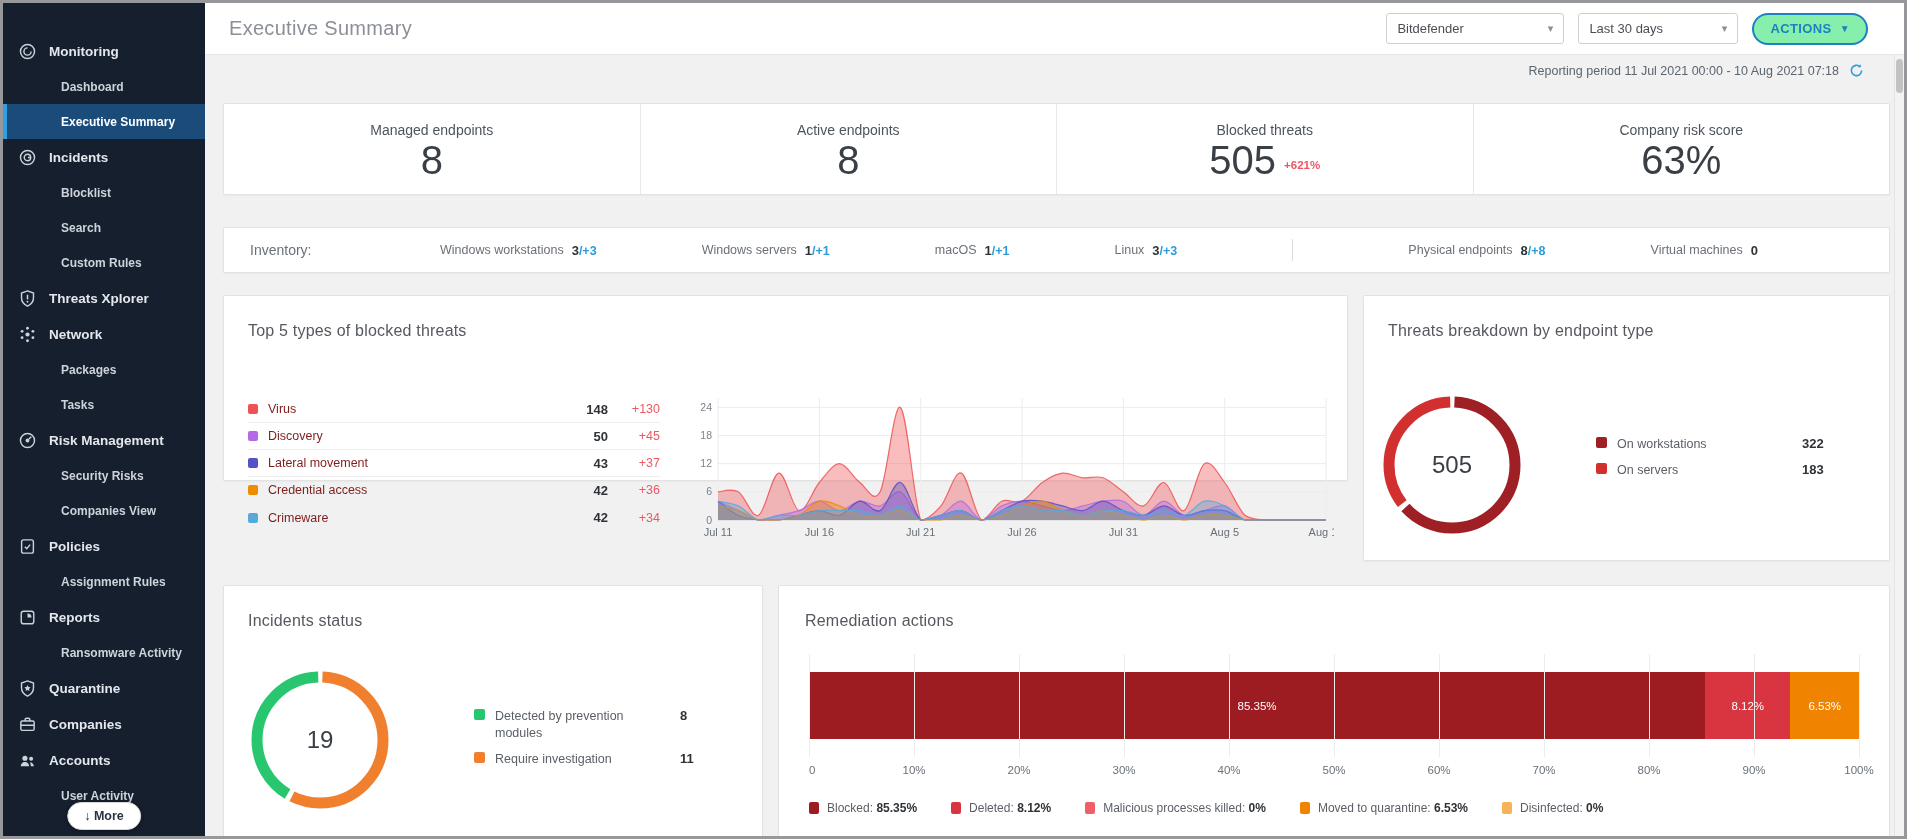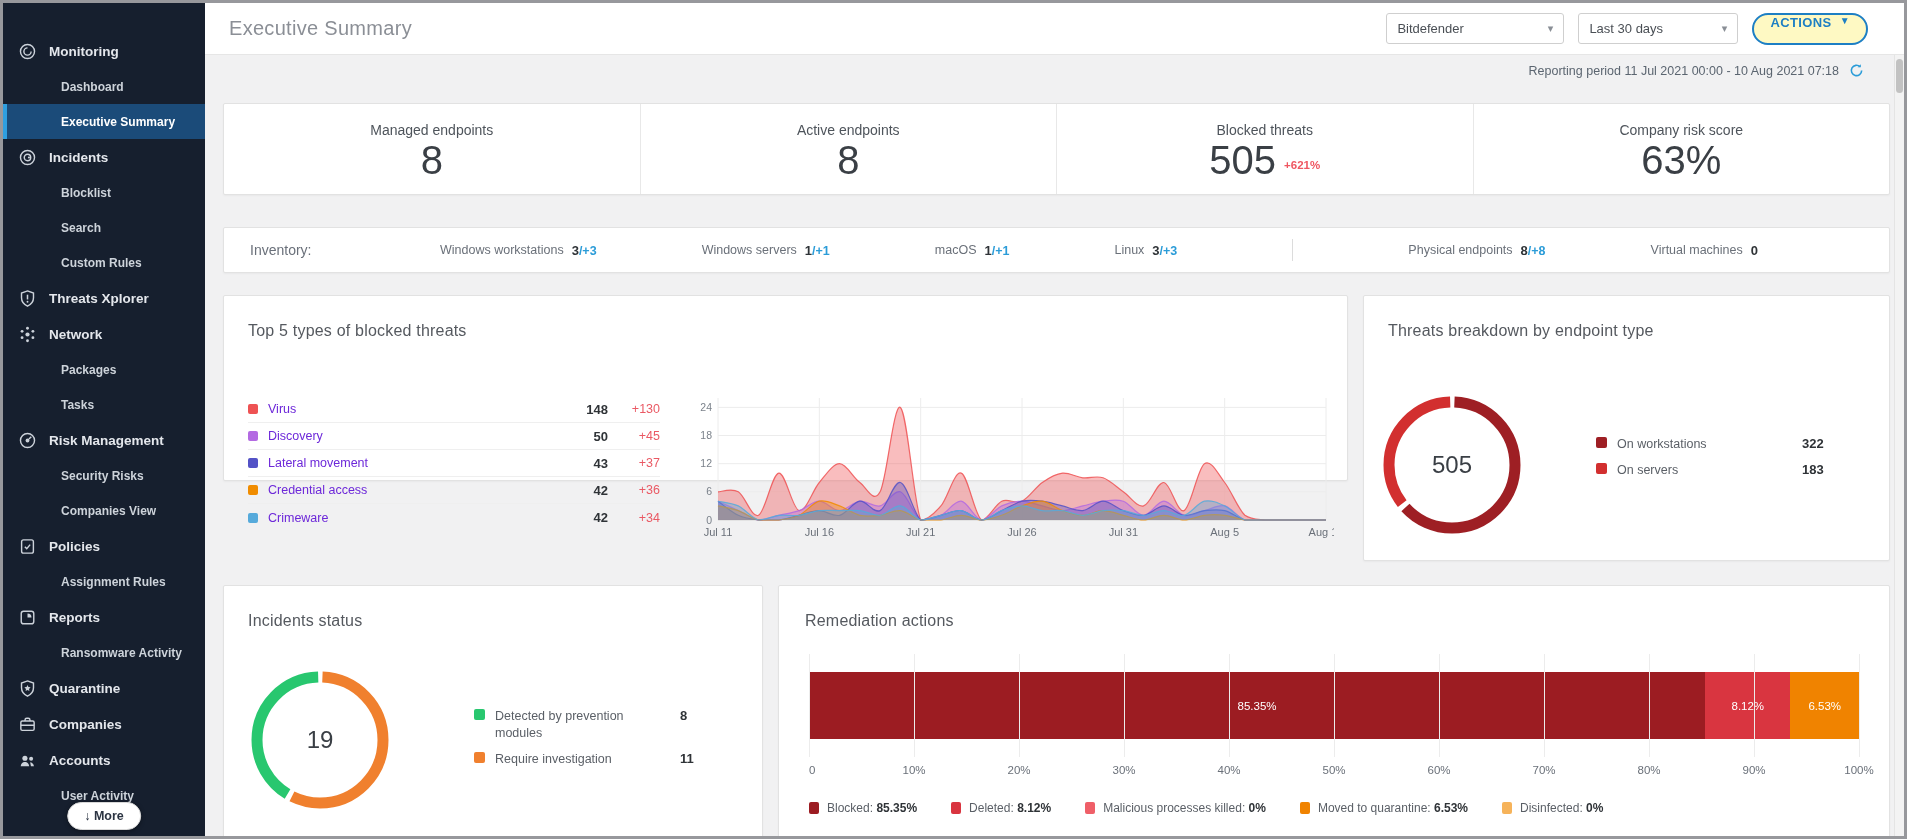--- a/index.html
+++ b/index.html
@@ -17,21 +17,21 @@
   .more-pill{position:absolute;left:50%;transform:translateX(-50%);bottom:6px;background:#ffffff;color:#2b3442;font-size:12.5px;font-weight:700;padding:6px 16px;border-radius:15px;border:1px solid #d8d8d8;box-shadow:0 1px 4px rgba(0,0,0,.35);cursor:pointer;white-space:nowrap;z-index:6;}
 
   
   .main{position:absolute;left:202px;top:0;right:0;bottom:0;background:#f1f1f2;}
   .topbar{position:absolute;left:0;top:0;right:0;height:52px;background:#ffffff;border-bottom:1px solid #e6e6e6;display:flex;align-items:center;}
   .page-title{margin-left:24px;font-size:20px;color:#8b8f96;letter-spacing:.3px;}
   .topbar-right{margin-left:auto;display:flex;align-items:center;gap:14px;margin-right:36px;}
   .select{width:178px;height:31px;border:1px solid #cfcfcf;border-radius:3px;background:#fff;display:flex;align-items:center;padding:0 10px;font-size:13px;color:#4a4f55;cursor:pointer;}
   .select.small{width:160px;gap:32px;}
   .select .chev{margin-left:auto;color:#8a8f96;font-size:11px;}
-  .actions-btn{height:32px;border:2px solid #1d7fc4;color:#1d7fc4;border-radius:17px;background:#fef9c3;display:flex;align-items:flex-start;gap:8px;padding:0 16px;font-size:13px;font-weight:700;letter-spacing:.4px;cursor:pointer;}
+  .actions-btn{height:32px;border:2px solid #1d7fc4;color:#1d7fc4;border-radius:17px;background:#86efac;display:flex;align-items:center;gap:8px;padding:0 16px;font-size:13px;font-weight:700;letter-spacing:.4px;cursor:pointer;}
   .actions-btn .chev{font-size:10px;}
   .report-line{position:absolute;top:60px;right:40px;display:flex;align-items:center;gap:10px;font-size:12.5px;color:#5b6570;}
   .refresh{cursor:pointer;display:flex;align-items:center;}
   .vscroll{position:absolute;right:0;top:52px;bottom:0;width:10px;background:#f3f3f3;border-left:1px solid #e4e4e4;}
   .vscroll .thumb{position:absolute;top:4px;left:1px;width:7px;height:34px;background:#c2c2c2;border-radius:4px;}
 
   
   .card{position:absolute;background:#fff;border:1px solid #e2e2e2;border-radius:2px;box-shadow:0 1px 2px rgba(0,0,0,.04);}
   .card-title{font-size:16px;color:#55595f;letter-spacing:.2px;}
 
@@ -53,21 +53,21 @@
   .inv-item .blue{color:#2b9cd8;font-weight:700;}
   .inv-div{width:1px;height:22px;background:#dcdcdc;margin:0 10px;}
 
   
   .threats-card{left:18px;top:292px;width:1125px;height:186px;}
   .threats-card .card-title{position:absolute;left:24px;top:26px;}
   .threat-table{position:absolute;left:24px;top:100px;width:412px;}
   .trow{display:flex;align-items:center;height:27px;border-bottom:1px solid #efefef;}
   .trow:last-child{border-bottom:none;}
   .trow .sw{width:10px;height:10px;border-radius:2px;margin-right:10px;flex:none;}
-  .trow .tlabel{font-size:12.5px;color:#6d28d9;flex:1;}
+  .trow .tlabel{font-size:12.5px;color:#7f1d1d;flex:1;}
   .trow .tval{font-size:13px;font-weight:700;color:#2f3337;width:42px;text-align:right;}
   .trow .tdelta{font-size:12.5px;color:#ea5964;width:52px;text-align:right;}
   .area-chart{position:absolute;left:462px;top:96px;}
 
   
   .breakdown-card{left:1158px;top:292px;width:527px;height:266px;}
   .breakdown-card .card-title{position:absolute;left:24px;top:26px;}
   .donut-wrap{position:absolute;}
   .donut-center{position:absolute;left:0;top:0;width:100%;height:100%;display:flex;align-items:center;justify-content:center;font-size:24px;color:#3a3f45;}
   .legend{position:absolute;display:flex;flex-direction:column;gap:9px;}

